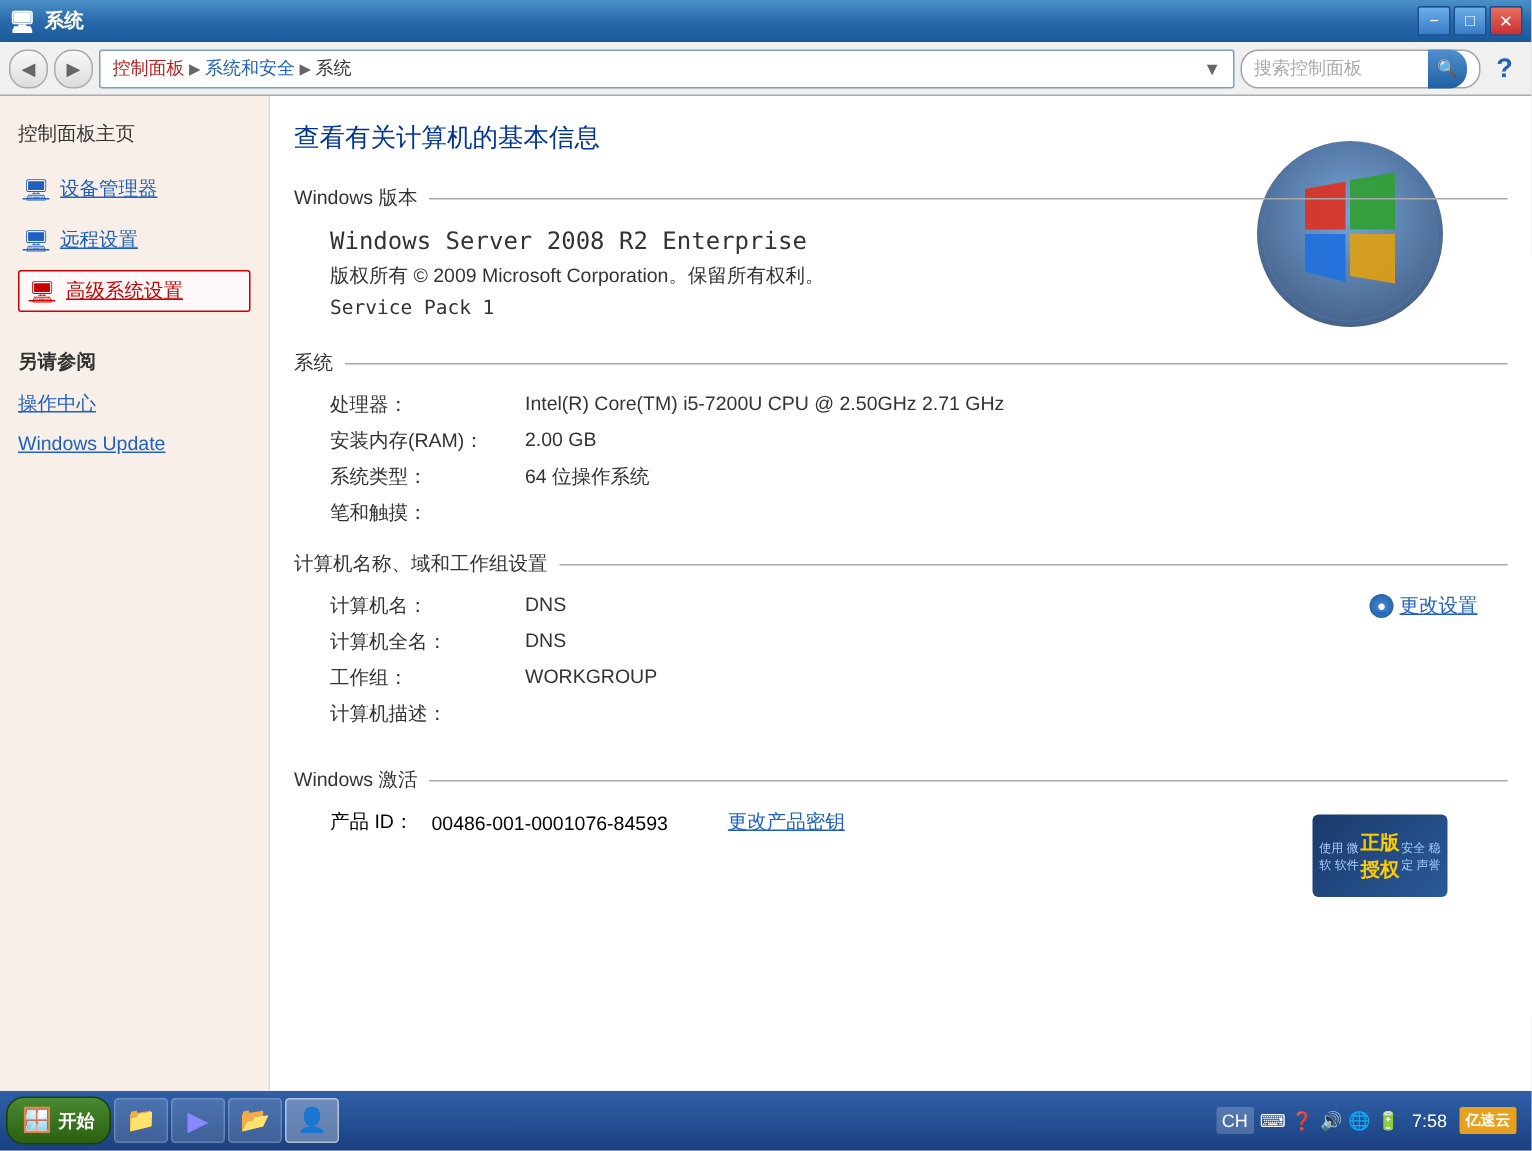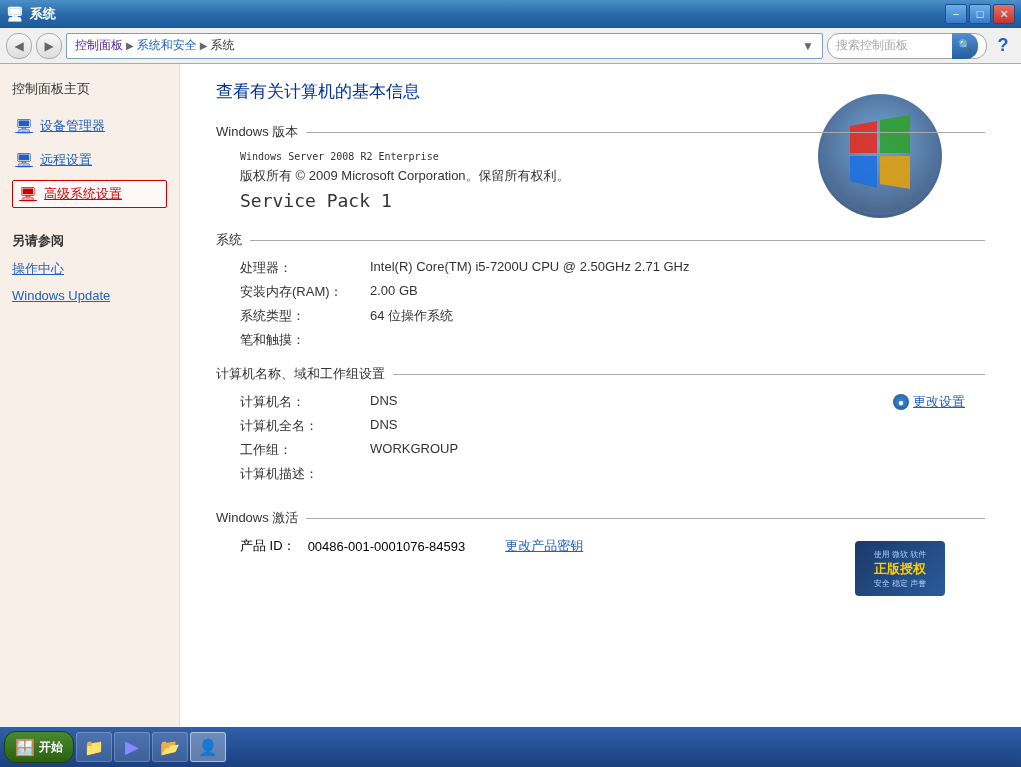--- a/index.html
+++ b/index.html
@@ -151,21 +151,21 @@
     .sidebar-section-title {
       font-size: 13px;
       color: #333;
       font-weight: bold;
       margin-bottom: 8px;
     }
 
     
     .content {
       flex: 1;
-      padding: 16px 36px;
+      padding: 16px 16px;
       overflow-y: auto;
       background: white;
     }
     .content-title {
       font-size: 17px;
       font-weight: normal;
       color: #003399;
       margin-bottom: 20px;
     }
 
@@ -265,21 +265,20 @@
 
     
     .auth-badge {
       float: right;
       margin-right: 20px;
       width: 90px;
       height: 55px;
       background: linear-gradient(135deg, #1a3a6a, #2a5a9a);
       border-radius: 4px;
       display: flex;
-      flex-direction: column;
       align-items: center;
       justify-content: center;
       color: white;
       font-size: 9px;
       text-align: center;
       padding: 4px;
     }
     .auth-badge-title { font-size: 8px; color: #aaccff; }
     .auth-badge-main { font-size: 13px; font-weight: bold; color: #ffcc00; }
     .auth-badge-sub { font-size: 8px; color: #aaccff; }
@@ -363,21 +362,21 @@
     <button class="title-bar-btn">−</button>
     <button class="title-bar-btn">□</button>
     <button class="title-bar-btn close">✕</button>
   </div>
 </div>
 
 <div class="address-bar">
   <button class="nav-btn">◀</button>
   <button class="nav-btn">▶</button>
   <div class="address-path">
-    <span style="color:#4c1d95;cursor:pointer;">控制面板</span>
+    <span style="color:#b91c1c;cursor:pointer;">控制面板</span>
     <span class="arrow">▶</span>
     <span style="color:#2060c0;cursor:pointer;">系统和安全</span>
     <span class="arrow">▶</span>
     <span>系统</span>
     <span style="flex:1"></span>
     <span style="color:#666;cursor:pointer;">▼</span>
   </div>
   <div class="search-box">
     <span style="flex:1;color:#aaa;font-size:12px;">搜索控制面板</span>
     <button class="search-icon-btn">🔍</button>
@@ -436,23 +435,23 @@
         <circle cx="65" cy="65" r="58" fill="none" stroke="#4080c0" stroke-width="1" opacity="0.5"></circle>
 
         <path d="M35 35 L62 30 L62 62 L35 62 Z" fill="#e03020" opacity="0.9"></path>
         <path d="M65 29 L95 24 L95 62 L65 62 Z" fill="#30a030" opacity="0.9"></path>
         <path d="M35 65 L62 65 L62 97 L35 90 Z" fill="#2070e0" opacity="0.9"></path>
         <path d="M65 65 L95 65 L95 98 L65 93 Z" fill="#e0a010" opacity="0.9"></path>
       </svg>
     </div>
 
     <div class="info-block">
-      <div class="standalone-text" style="padding-left:0;font-family:monospace;font-size:10px;">Windows Server 2008 R2 Enterprise</div>
+      <div class="standalone-text" style="padding-left:0;font-family:monospace;font-size:16px;">Windows Server 2008 R2 Enterprise</div>
       <div class="standalone-text" style="padding-left:0;margin-top:4px;">版权所有 © 2009 Microsoft Corporation。保留所有权利。</div>
-      <div class="standalone-text" style="padding-left:0;margin-top:0;font-family:monospace;font-size:18px;">Service Pack 1</div>
+      <div class="standalone-text" style="padding-left:0;margin-top:0;font-family:monospace;font-size:13px;">Service Pack 1</div>
     </div>
 
     <div style="clear:both;margin-top:20px;"></div>
 
     <div class="section-header">
       <span class="section-header-text">系统</span>
       <div class="section-line"></div>
     </div>
 
     <div class="info-block">
@@ -544,13 +543,23 @@
   </div>
   <div class="taskbar-item">
     <span>📂</span>
   </div>
   <div class="taskbar-item taskbar-active">
     <span>👤</span>
   </div>
 
   <div class="taskbar-spacer"></div>
 
+  <div class="systray">
+    <span style="background:rgba(255,255,255,0.2);padding:2px 4px;border-radius:2px;">CH</span>
+    <span>⌨</span>
+    <span>❓</span>
+    <span>🔊</span>
+    <span>🌐</span>
+    <span>🔋</span>
+    <span style="min-width:32px;text-align:center;">7:58</span>
+    <div class="brand-badge">亿速云</div>
+  </div>
 </div>
 
 </body></html>

